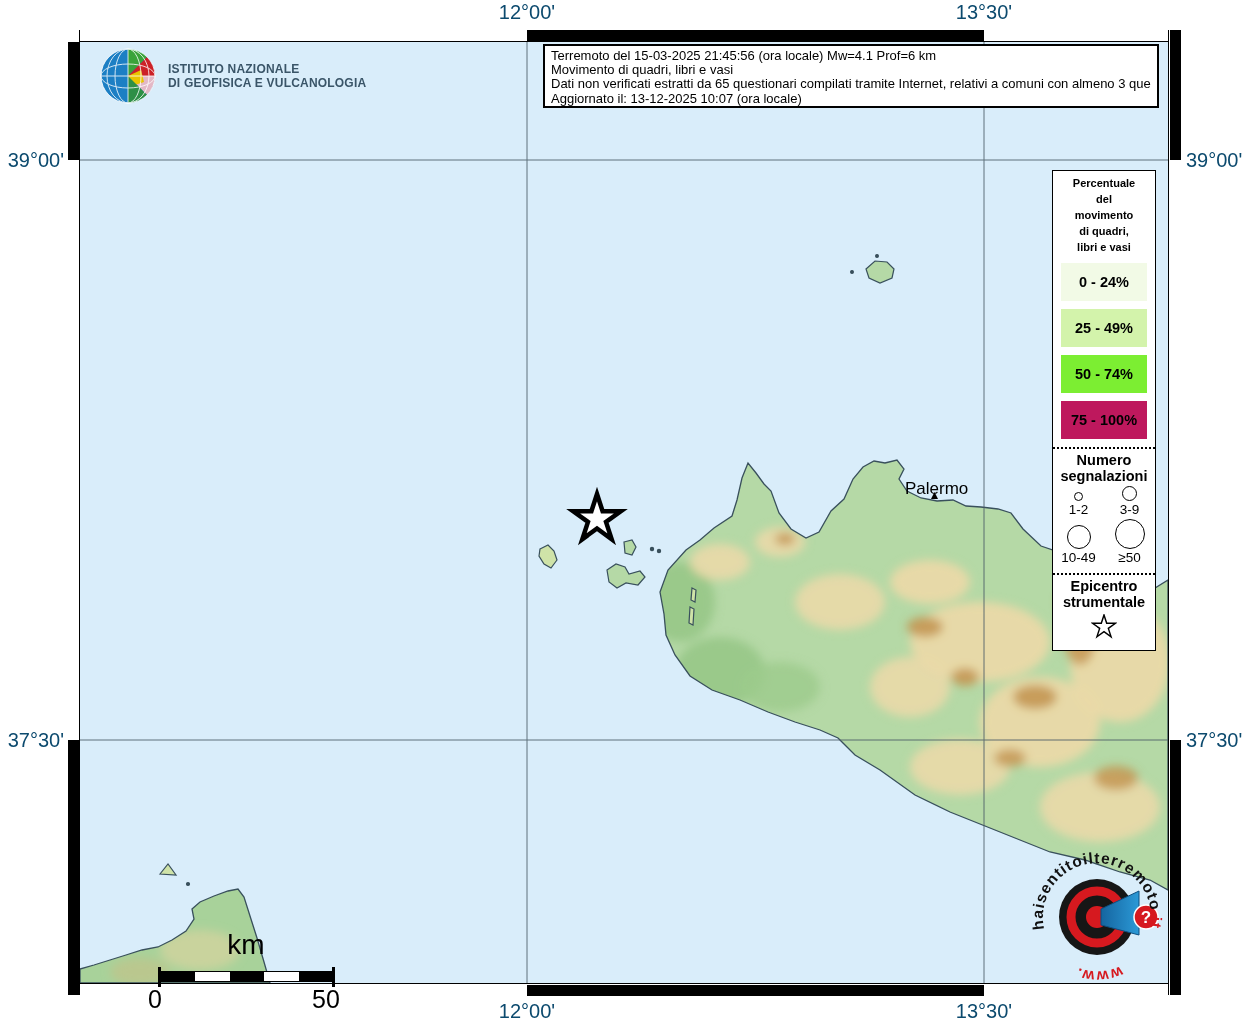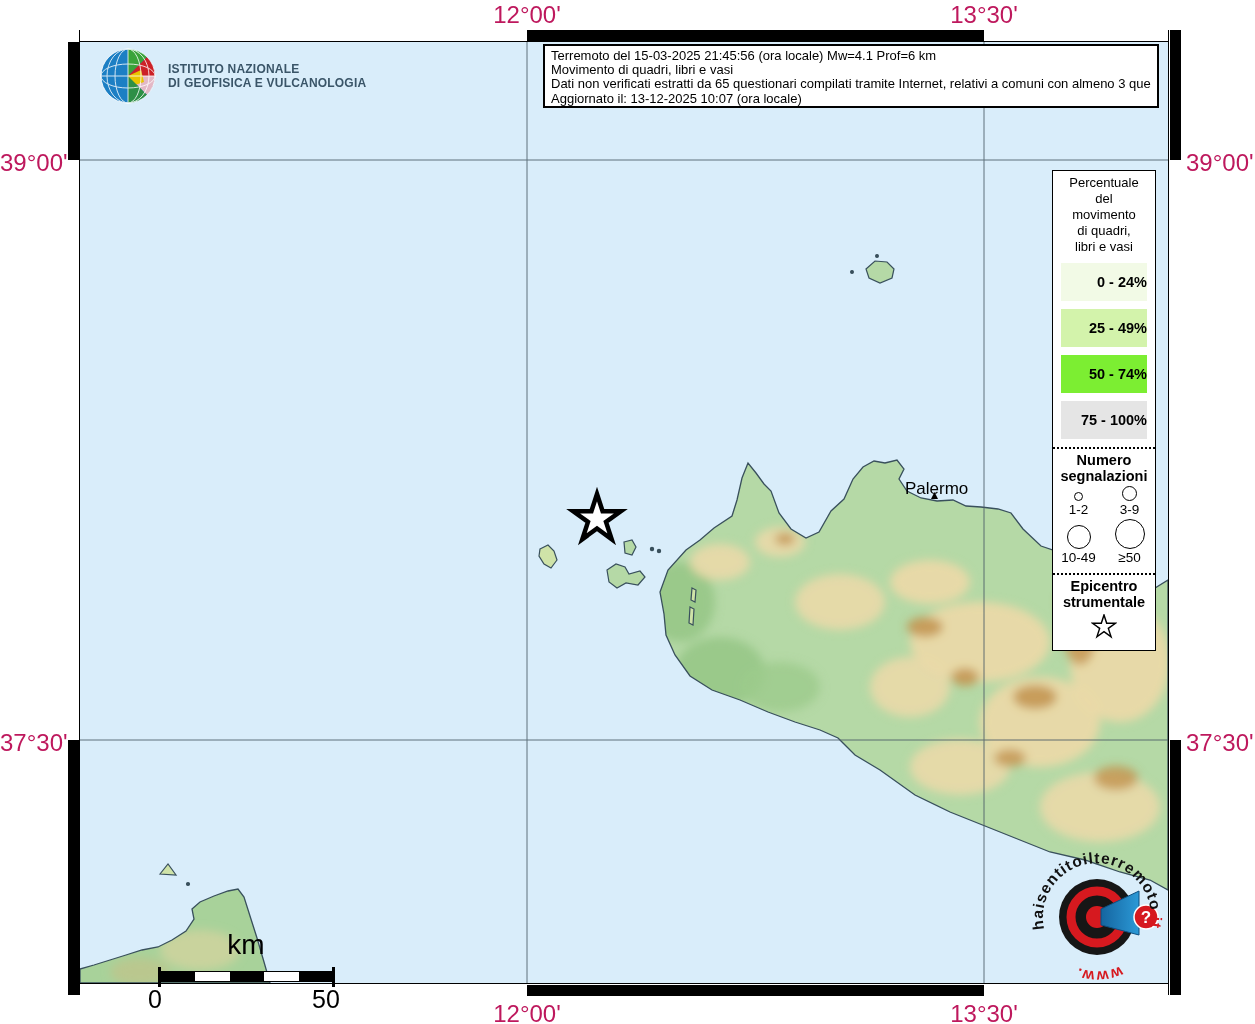--- a/index.html
+++ b/index.html
@@ -1,20 +1,20 @@
 <!DOCTYPE html>
 <html><head>
 <meta charset="utf-8">
 <style>
   html,body{margin:0;padding:0;background:#ffffff;}
   #page{position:relative;width:1255px;height:1024px;background:#ffffff;
         font-family:"Liberation Sans","DejaVu Sans",sans-serif;color:#000;overflow:hidden;}
 
   
-  .axis-label{position:absolute;font-size:24px;color:#be185d;white-space:nowrap;}
+  .axis-label{position:absolute;font-size:20px;color:#0c4a6e;white-space:nowrap;}
   .ax-center{width:120px;text-align:center;}
 
   
   #frame-outer{position:absolute;left:68px;top:30px;width:1112px;height:965px;
                border:1px solid #000;box-sizing:border-box;background:#fff;}
   .band{position:absolute;background:#fff;}
   .band .seg{position:absolute;background:#000;}
   #band-top{left:80px;top:30px;width:1088px;height:12px;border-bottom:1px solid #000;box-sizing:border-box;}
   #band-bottom{left:80px;top:983px;width:1088px;height:12px;border-top:1px solid #000;box-sizing:border-box;}
   #band-left{left:68px;top:30px;width:12px;height:965px;border-right:1px solid #000;box-sizing:border-box;}
@@ -29,24 +29,24 @@
             border:2px solid #000;box-sizing:border-box;padding:3px 6px;z-index:30;}
   #info-box .line{font-size:13px;line-height:14.2px;white-space:nowrap;overflow:hidden;}
 
   
   #ingv{position:absolute;left:98px;top:46px;z-index:20;display:flex;align-items:center;}
   #ingv-text{margin-left:10px;color:#3a5568;font-weight:bold;font-size:12px;line-height:14px;letter-spacing:.2px;}
 
   
   #legend{position:absolute;left:1052px;top:170px;width:102px;background:#fff;border:1px solid #000;
           z-index:25;text-align:center;padding-bottom:6px;}
-  #legend .lg-title{font-weight:normal;font-size:13px;line-height:16px;padding-top:4px;}
-  .sw{width:86px;height:38px;margin:8px auto 0 auto;display:flex;align-items:center;justify-content:flex-end;
+  #legend .lg-title{font-weight:bold;font-size:11px;line-height:16px;padding-top:4px;}
+  .sw{width:86px;height:38px;margin:8px auto 0 auto;display:flex;align-items:center;justify-content:center;
       font-weight:bold;font-size:14.5px;}
-  .sw0{background:#f2fae6;} .sw1{background:#d3f3ab;} .sw2{background:#7cee32;} .sw3{background:#e5e5e5;}
+  .sw0{background:#f2fae6;} .sw1{background:#d3f3ab;} .sw2{background:#7cee32;} .sw3{background:#be185d;}
   .dotted{border-top:2px dotted #000;margin-top:8px;}
   #reports-title,#epi-title{font-weight:bold;font-size:14.5px;line-height:16px;padding-top:3px;}
   .circ-grid{display:grid;grid-template-columns:1fr 1fr;row-gap:2px;margin-top:2px;}
   .circ-cell{display:flex;flex-direction:column;align-items:center;justify-content:flex-end;}
   .circ{border:1.6px solid #000;border-radius:50%;background:#fff;box-sizing:border-box;}
   .c1{width:9px;height:9px;} .c2{width:15px;height:15px;} .c3{width:24px;height:24px;} .c4{width:30px;height:30px;}
   .circ-label{font-size:13.5px;margin-top:1px;}
 
   
   #scalebar{position:absolute;left:140px;top:885px;width:230px;height:80px;z-index:15;margin-top:44px;}

